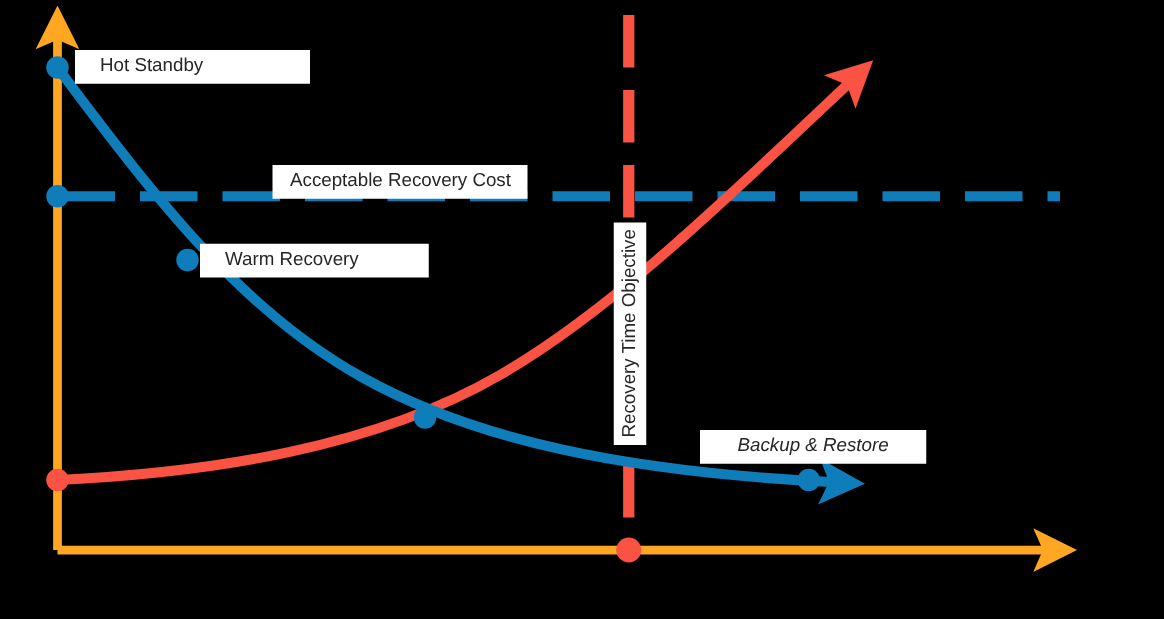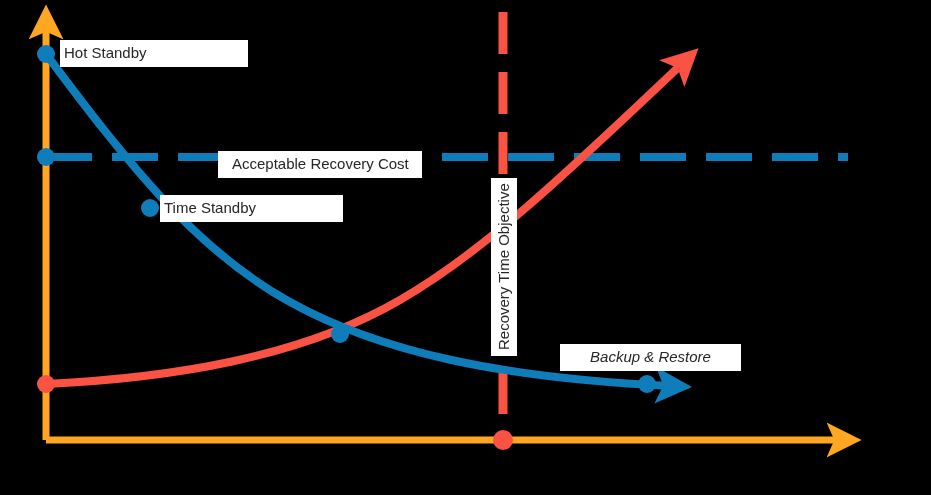--- a/index.html
+++ b/index.html
@@ -33,30 +33,30 @@
     color: #262626;
     font-family: "Liberation Sans", sans-serif;
     font-size: 15px;
     line-height: 1.1;
     display: flex;
     align-items: center;
     white-space: nowrap;
     box-sizing: border-box;
   }
   .label-box.horizontal {
-    padding-left: 4px;
+    padding-left: 20px;
   }
   .label-box.vertical {
     writing-mode: vertical-rl;
     transform: rotate(180deg);
     justify-content: center;
     padding: 0;
   }
   #label-hot-standby   { left: 60px;  top: 40px;  width: 188px; height: 27px; }
-  #label-acceptable    { left: 218px; top: 151px; width: 204px; height: 27px;
+  #label-acceptable    { left: 218px; top: 132px; width: 204px; height: 27px;
                          padding-left: 14px; }
   #label-warm-standby  { left: 160px; top: 195px; width: 183px; height: 27px; }
   #label-backup        { left: 560px; top: 344px; width: 181px; height: 27px;
                          justify-content: center; padding-left: 0; font-style: italic; }
   #label-rto           { left: 491px; top: 178px; width: 26px;  height: 178px; }
 </style>
 </head>
 <body>
 
 <div id="chart-root">
@@ -106,21 +106,21 @@
 
   <div class="label-box horizontal" id="label-hot-standby">
     <span>Hot Standby</span>
   </div>
 
   <div class="label-box horizontal" id="label-acceptable">
     <span>Acceptable Recovery Cost</span>
   </div>
 
   <div class="label-box horizontal" id="label-warm-standby">
-    <span>Time Standby</span>
+    <span>Warm Recovery</span>
   </div>
 
   <div class="label-box horizontal" id="label-backup">
     <span>Backup &amp; Restore</span>
   </div>
 
   <div class="label-box vertical" id="label-rto">
     <span>Recovery Time Objective</span>
   </div>
 

